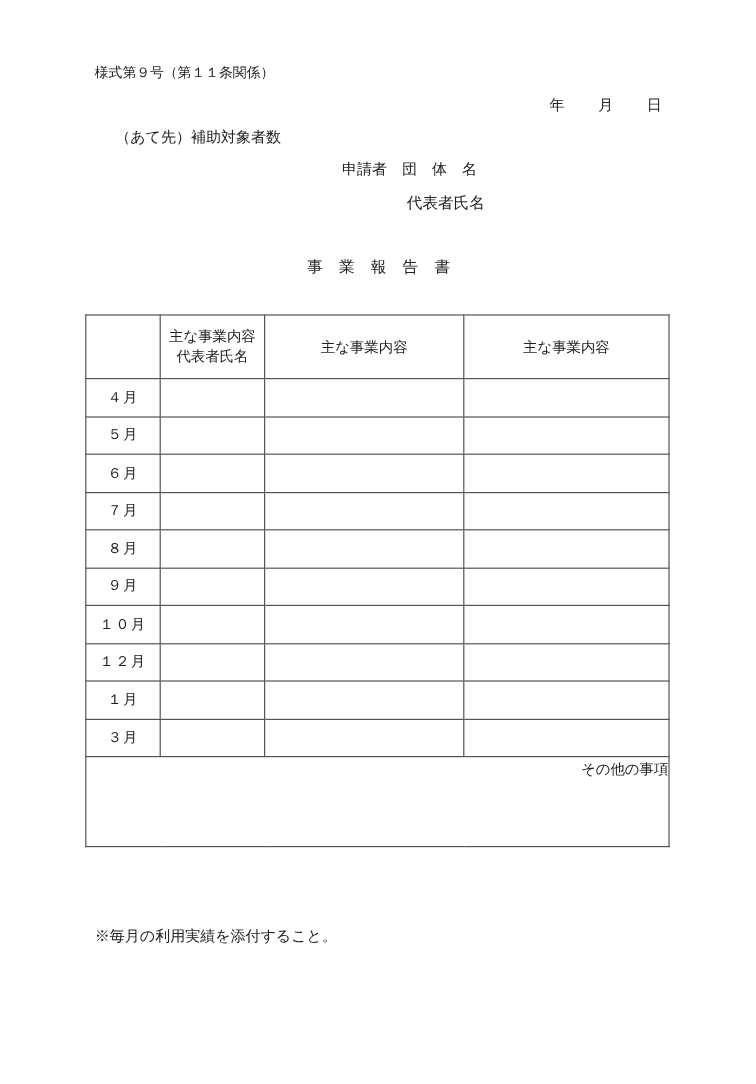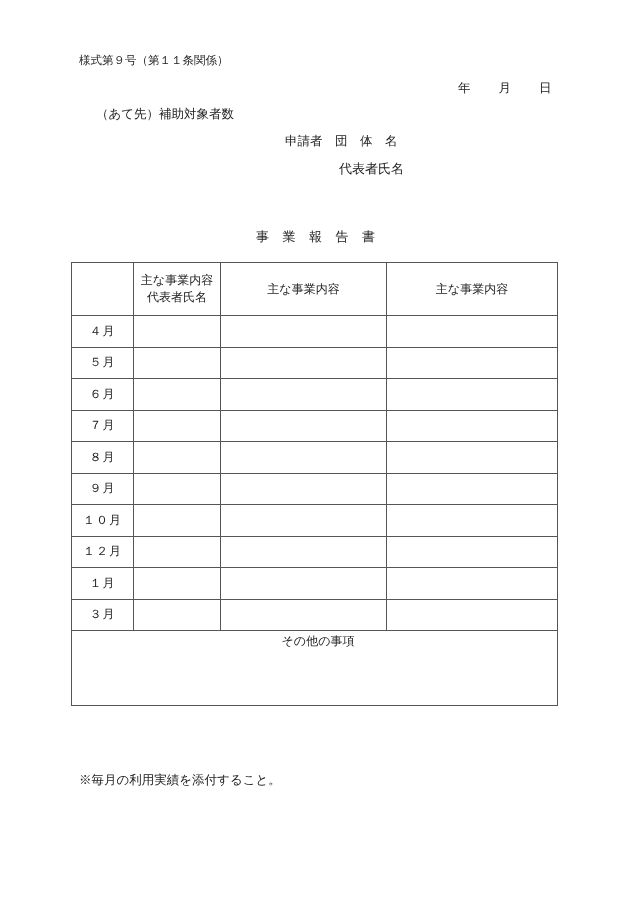--- a/index.html
+++ b/index.html
@@ -5,30 +5,30 @@
   html, body { margin:0; padding:0; background:#ffffff; }
   body { width:630px; height:903px; position:relative; overflow:hidden;
          font-family:"DejaVu Serif","Liberation Serif",serif; color:#222; }
   .abs { position:absolute; white-space:nowrap; }
   #form-number { left:79px; top:53px; font-size:11.5px; }
   #date-line { left:458px; top:80px; font-size:12.5px; word-spacing:0; }
   #date-line span { display:inline-block; }
   #addressee { left:96px; top:106px; font-size:12.5px; }
   #applicant-org { left:285px; top:133px; font-size:12.5px; }
   #applicant-rep { left:339px; top:160px; font-size:13px; }
-  #doc-title { left:256px; top:228px; font-size:13px; letter-spacing:0; }
+  #doc-title { left:256px; top:214px; font-size:13px; letter-spacing:0; }
   #doc-title span { display:inline-block; margin-right:13.5px; }
   table.report { position:absolute; left:71px; top:262px; width:486px;
     border-collapse:collapse; table-layout:fixed; }
   table.report td { border:1px solid #555; padding:0; text-align:center;
     vertical-align:middle; font-size:12px; color:#222; }
   table.report tr.head td { height:52px; }
   table.report tr.mrow td { height:30.5px; }
   table.report td.month { letter-spacing:1px; }
-  table.report td.other { height:72px; text-align:center; vertical-align:top; padding:2px 0 0 7px; }
+  table.report td.other { height:72px; text-align:right; vertical-align:top; padding:2px 0 0 7px; }
   .h2 { line-height:17px; }
   #note { left:79px; top:772px; font-size:12.5px; }
 </style>
 </head>
 <body>
 
 <div class="abs" id="form-number">様式第９号（第１１条関係）</div>
 
 <div class="abs" id="date-line">
   <span>年</span><span style="width:28px"></span><span>月</span><span style="width:28px"></span><span>日</span>

